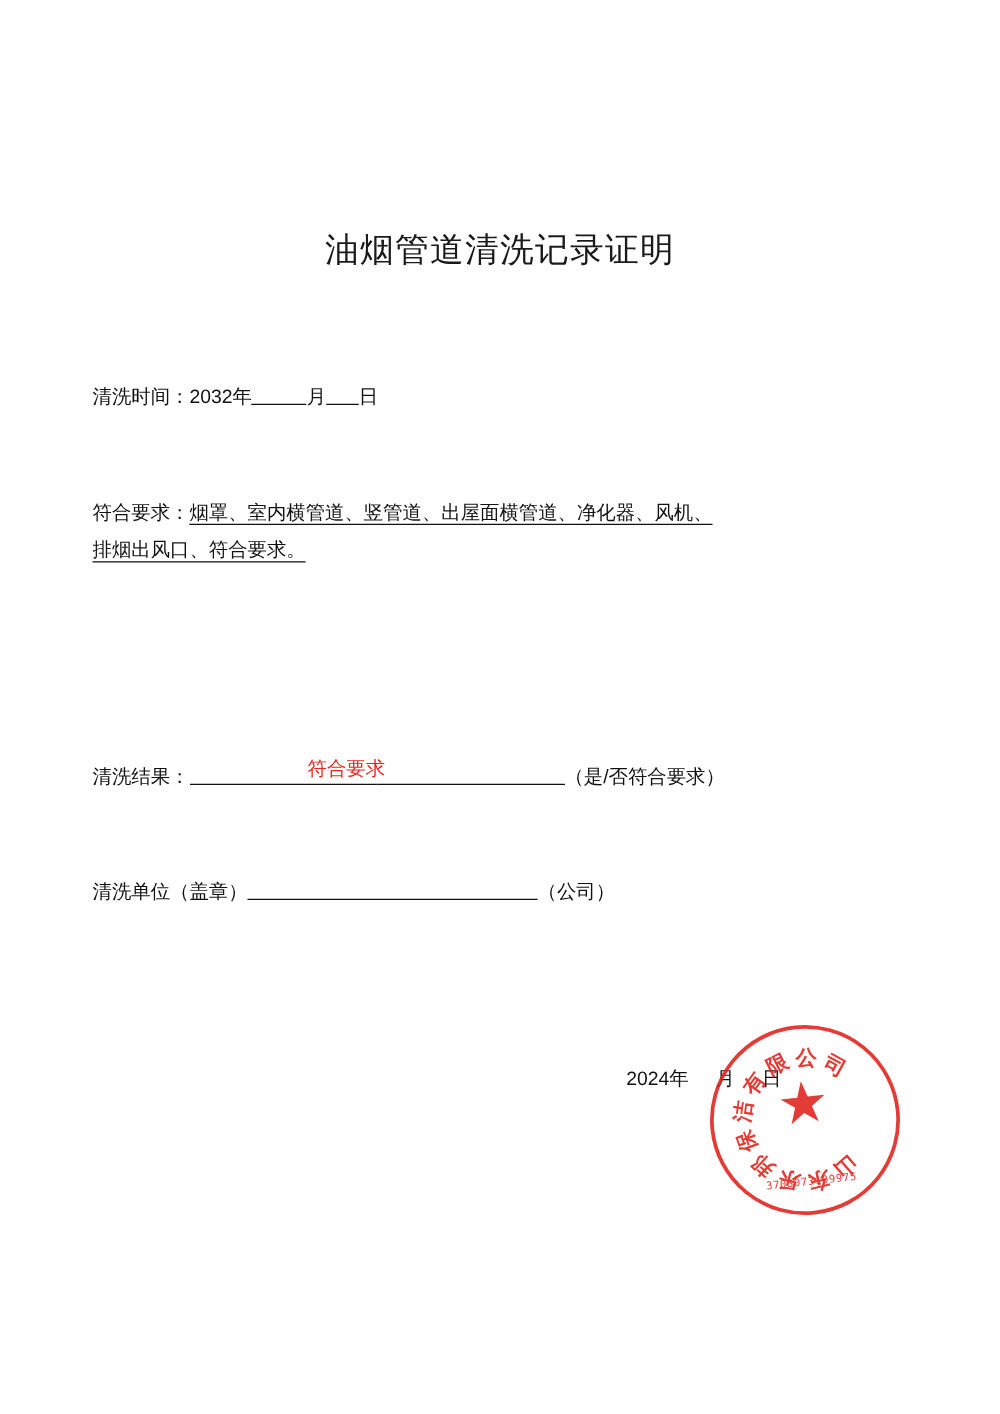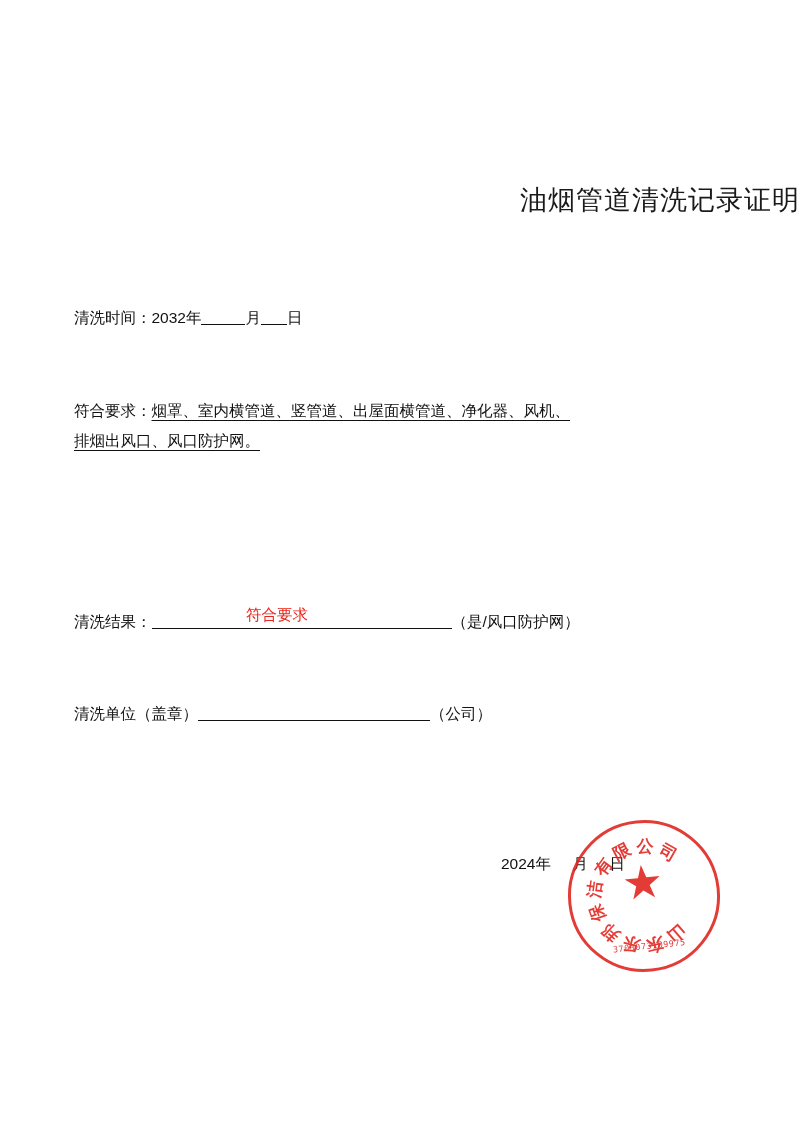--- a/index.html
+++ b/index.html
@@ -20,21 +20,21 @@
     left: 0; top: 0;
     width: 800px;
     height: 1131px;
     background: #fff;
   }
   .doc-title {
     position: absolute;
     left: 0;
     top: 182px;
     width: 800px;
-    text-align: right;
+    text-align: center;
     font-size: 27px;
     letter-spacing: 1px;
     font-weight: 500;
     color: #1a1a1a;
   }
   .line {
     position: absolute;
     left: 74px;
     font-size: 15.5px;
     line-height: 30px;
@@ -177,26 +177,26 @@
   <div class="doc-title">油烟管道清洗记录证明</div>
 
   <div class="line" id="time-line">
     <span class="lbl">清洗时间：</span><span>2032</span><span>年</span><span class="blank-sm"></span><span>月</span><span class="blank-xs"></span><span>日</span>
   </div>
 
   <div class="line" id="parts-line">
     <span class="lbl">符合要求：</span><span class="u">烟罩、室内横管道、竖管道、出屋面横管道、净化器、风机、</span>
   </div>
   <div class="line" id="parts-line-2">
-    <span class="u">排烟出风口、风口防护网。</span>
+    <span class="u">排烟出风口、符合要求。</span>
   </div>
 
 
   <div class="line" id="result-line">
-    <span class="lbl">清洗结果：</span><span class="result-blank"></span><span class="result-blank"></span><span>（是/风口防护网）</span>
+    <span class="lbl">清洗结果：</span><span class="result-blank"></span><span class="result-blank"></span><span>（是/否符合要求）</span>
   </div>
   <div class="result-value">符合要求</div>
 
   <div class="line" id="unit-line">
     <span class="lbl">清洗单位（盖章）</span><span class="blank-lg"></span><span>（公司）</span>
   </div>
 
   <div class="line" id="date-line">
     <span>2024年</span>&nbsp;&nbsp;&nbsp;&nbsp;&nbsp;<span>月</span>&nbsp;&nbsp;&nbsp;&nbsp;&nbsp;<span>日</span>
   </div>

